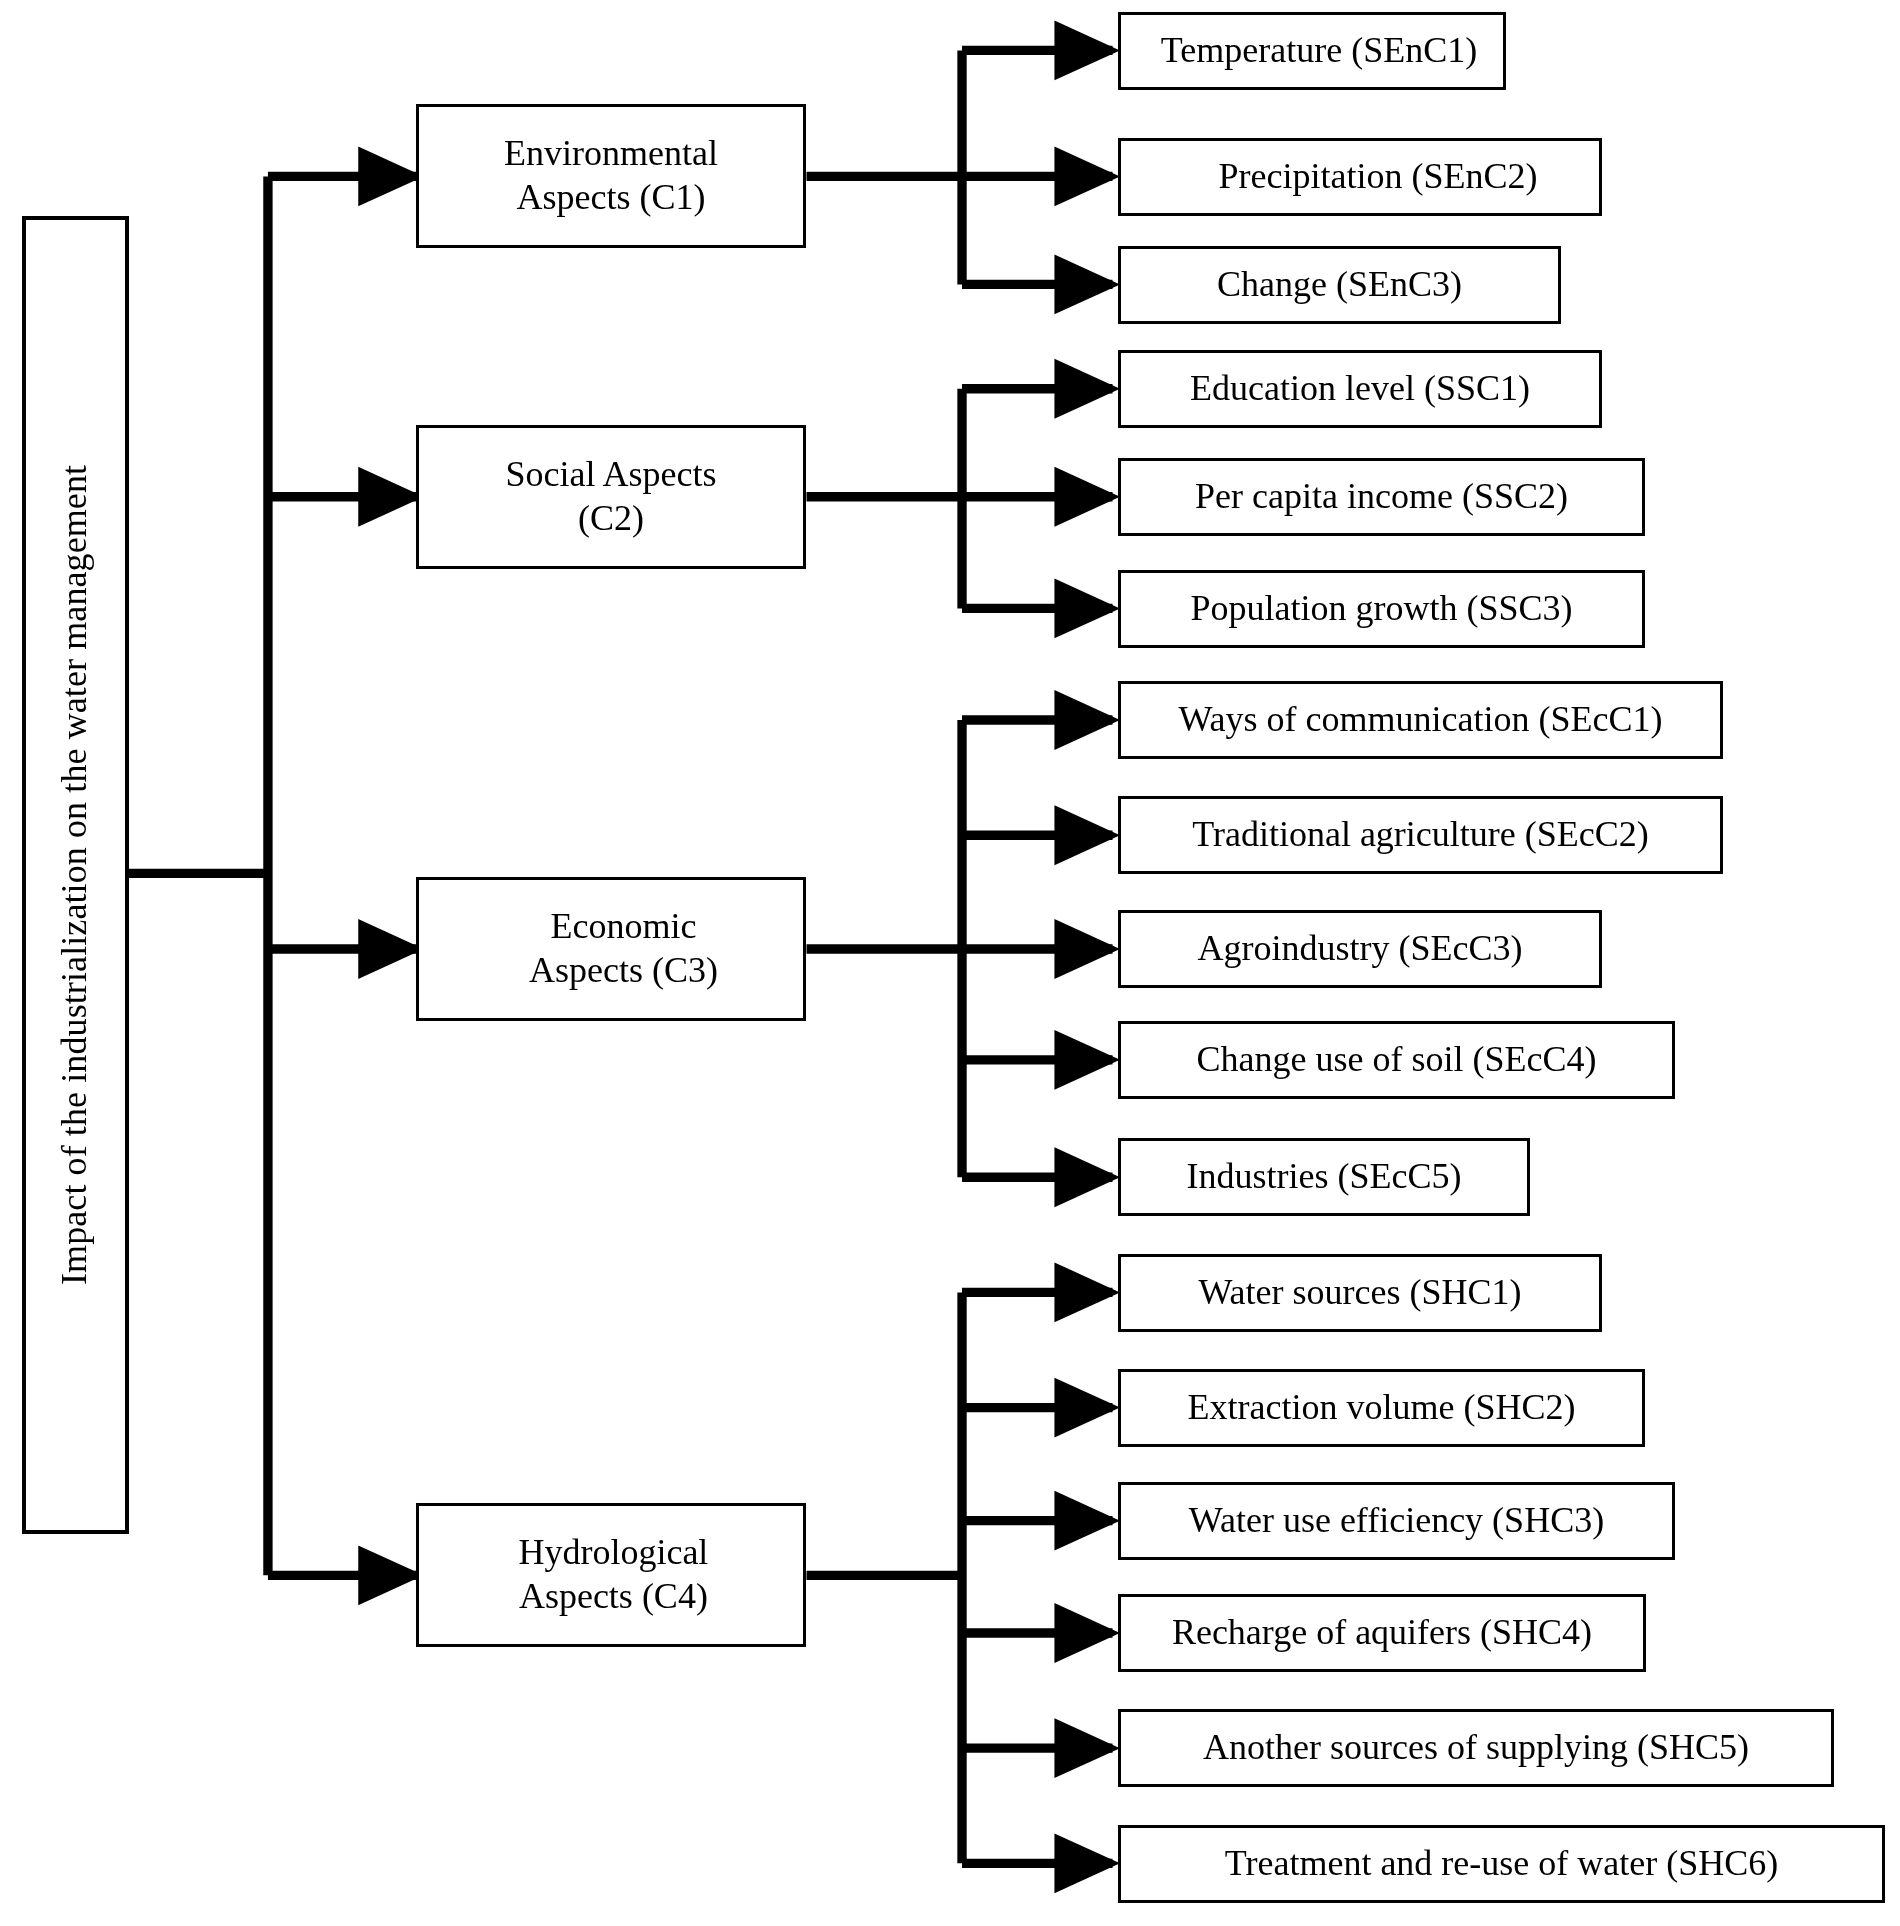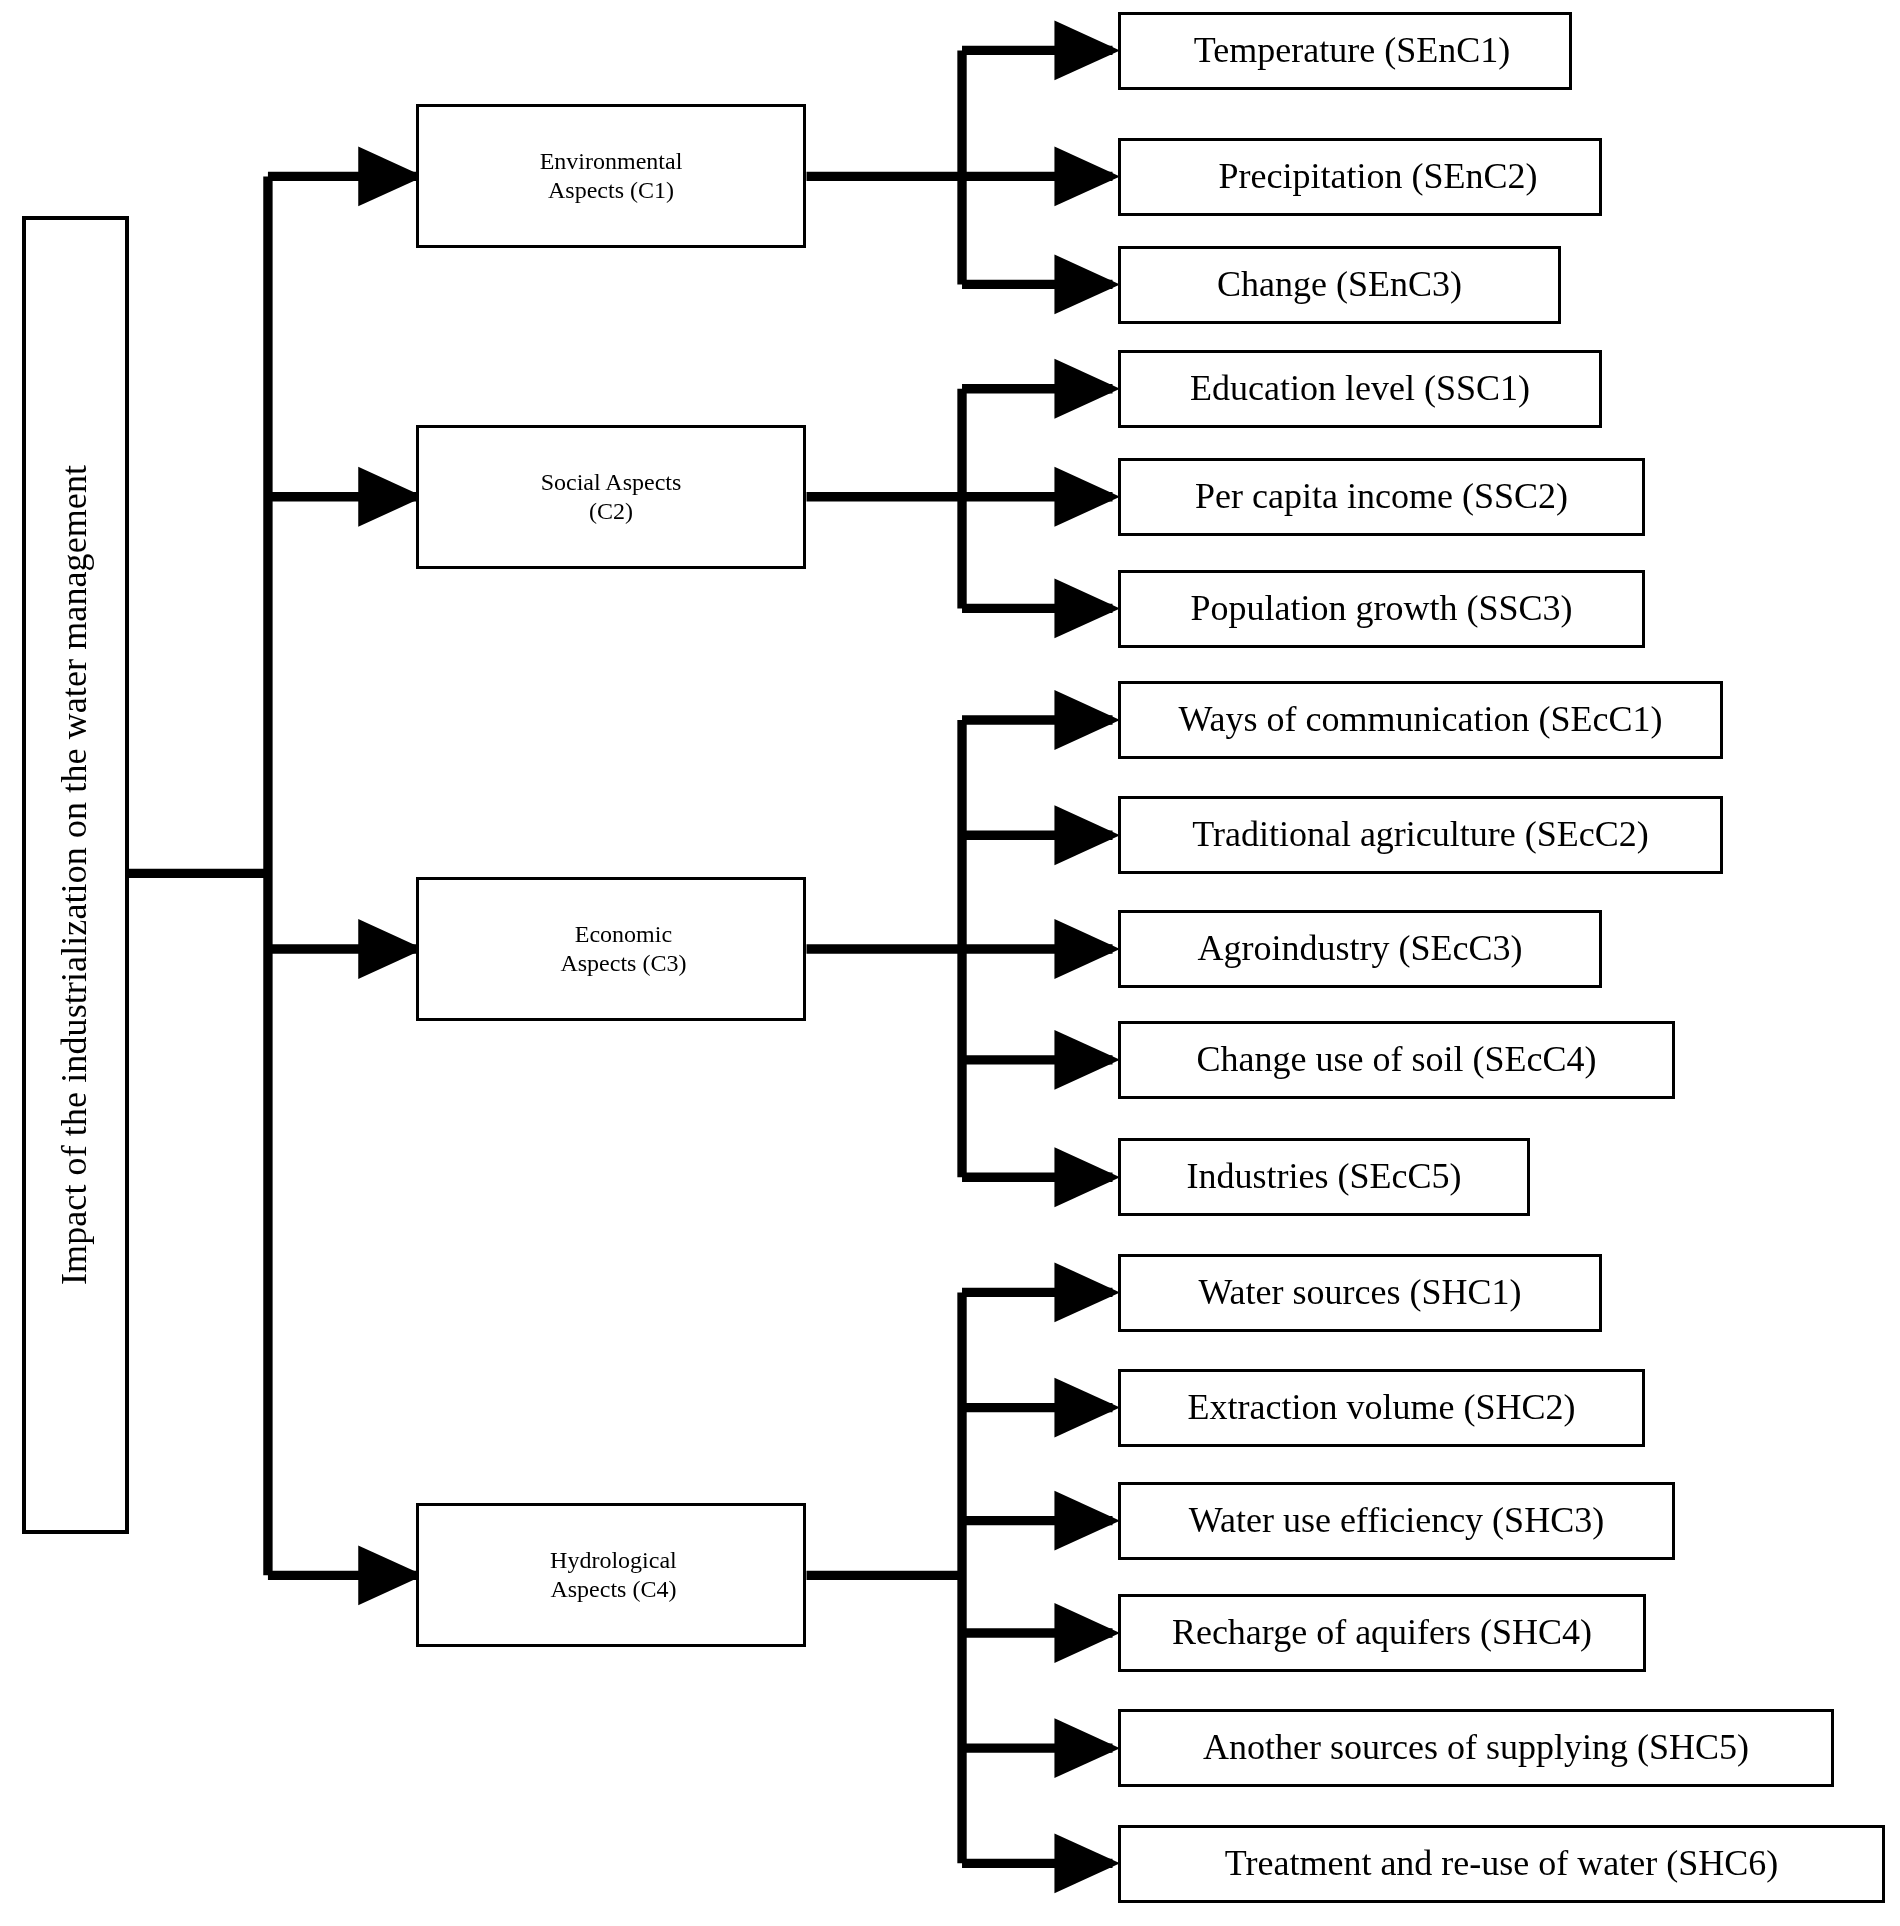--- a/index.html
+++ b/index.html
@@ -39,21 +39,21 @@
   .node.root {
     border-width: 4.3px;
   }
   .root-label {
     transform: rotate(-90deg);
     white-space: nowrap;
     font-size: 36px;
     letter-spacing: 0.1px;
   }
   .node.level2 {
-    font-size: 24px;
+    font-size: 36px;
     padding: 0 7.2px;
   }
   .level2-label {
     white-space: pre-line;
   }
   .node.leaf {
     font-size: 36px;
     padding: 0 10px;
   }
   .leaf-label {
@@ -127,21 +127,21 @@
   </div>
   <div class="node level2" style="left:416px; top:877px; width:390px; height:144px;padding-left:32px;">
     <span class="level2-label">Economic
 Aspects (C3)</span>
   </div>
   <div class="node level2" style="left:416px; top:1503px; width:390px; height:144px;padding-left:12px;">
     <span class="level2-label">Hydrological
 Aspects (C4)</span>
   </div>
 
-  <div class="node leaf" style="left:1118px; top:11.5px; width:454px; height:78px;padding-left:24px;">
+  <div class="node leaf" style="left:1118px; top:11.5px; width:388px; height:78px;padding-left:24px;">
     <span class="leaf-label">Temperature (SEnC1)</span>
   </div>
   <div class="node leaf" style="left:1118px; top:138px; width:484px; height:78px;padding-left:46px;">
     <span class="leaf-label">Precipitation (SEnC2)</span>
   </div>
   <div class="node leaf" style="left:1118px; top:246px; width:443px; height:78px;">
     <span class="leaf-label">Change (SEnC3)</span>
   </div>
 
   <div class="node leaf" style="left:1118px; top:350px; width:484px; height:78px;">

